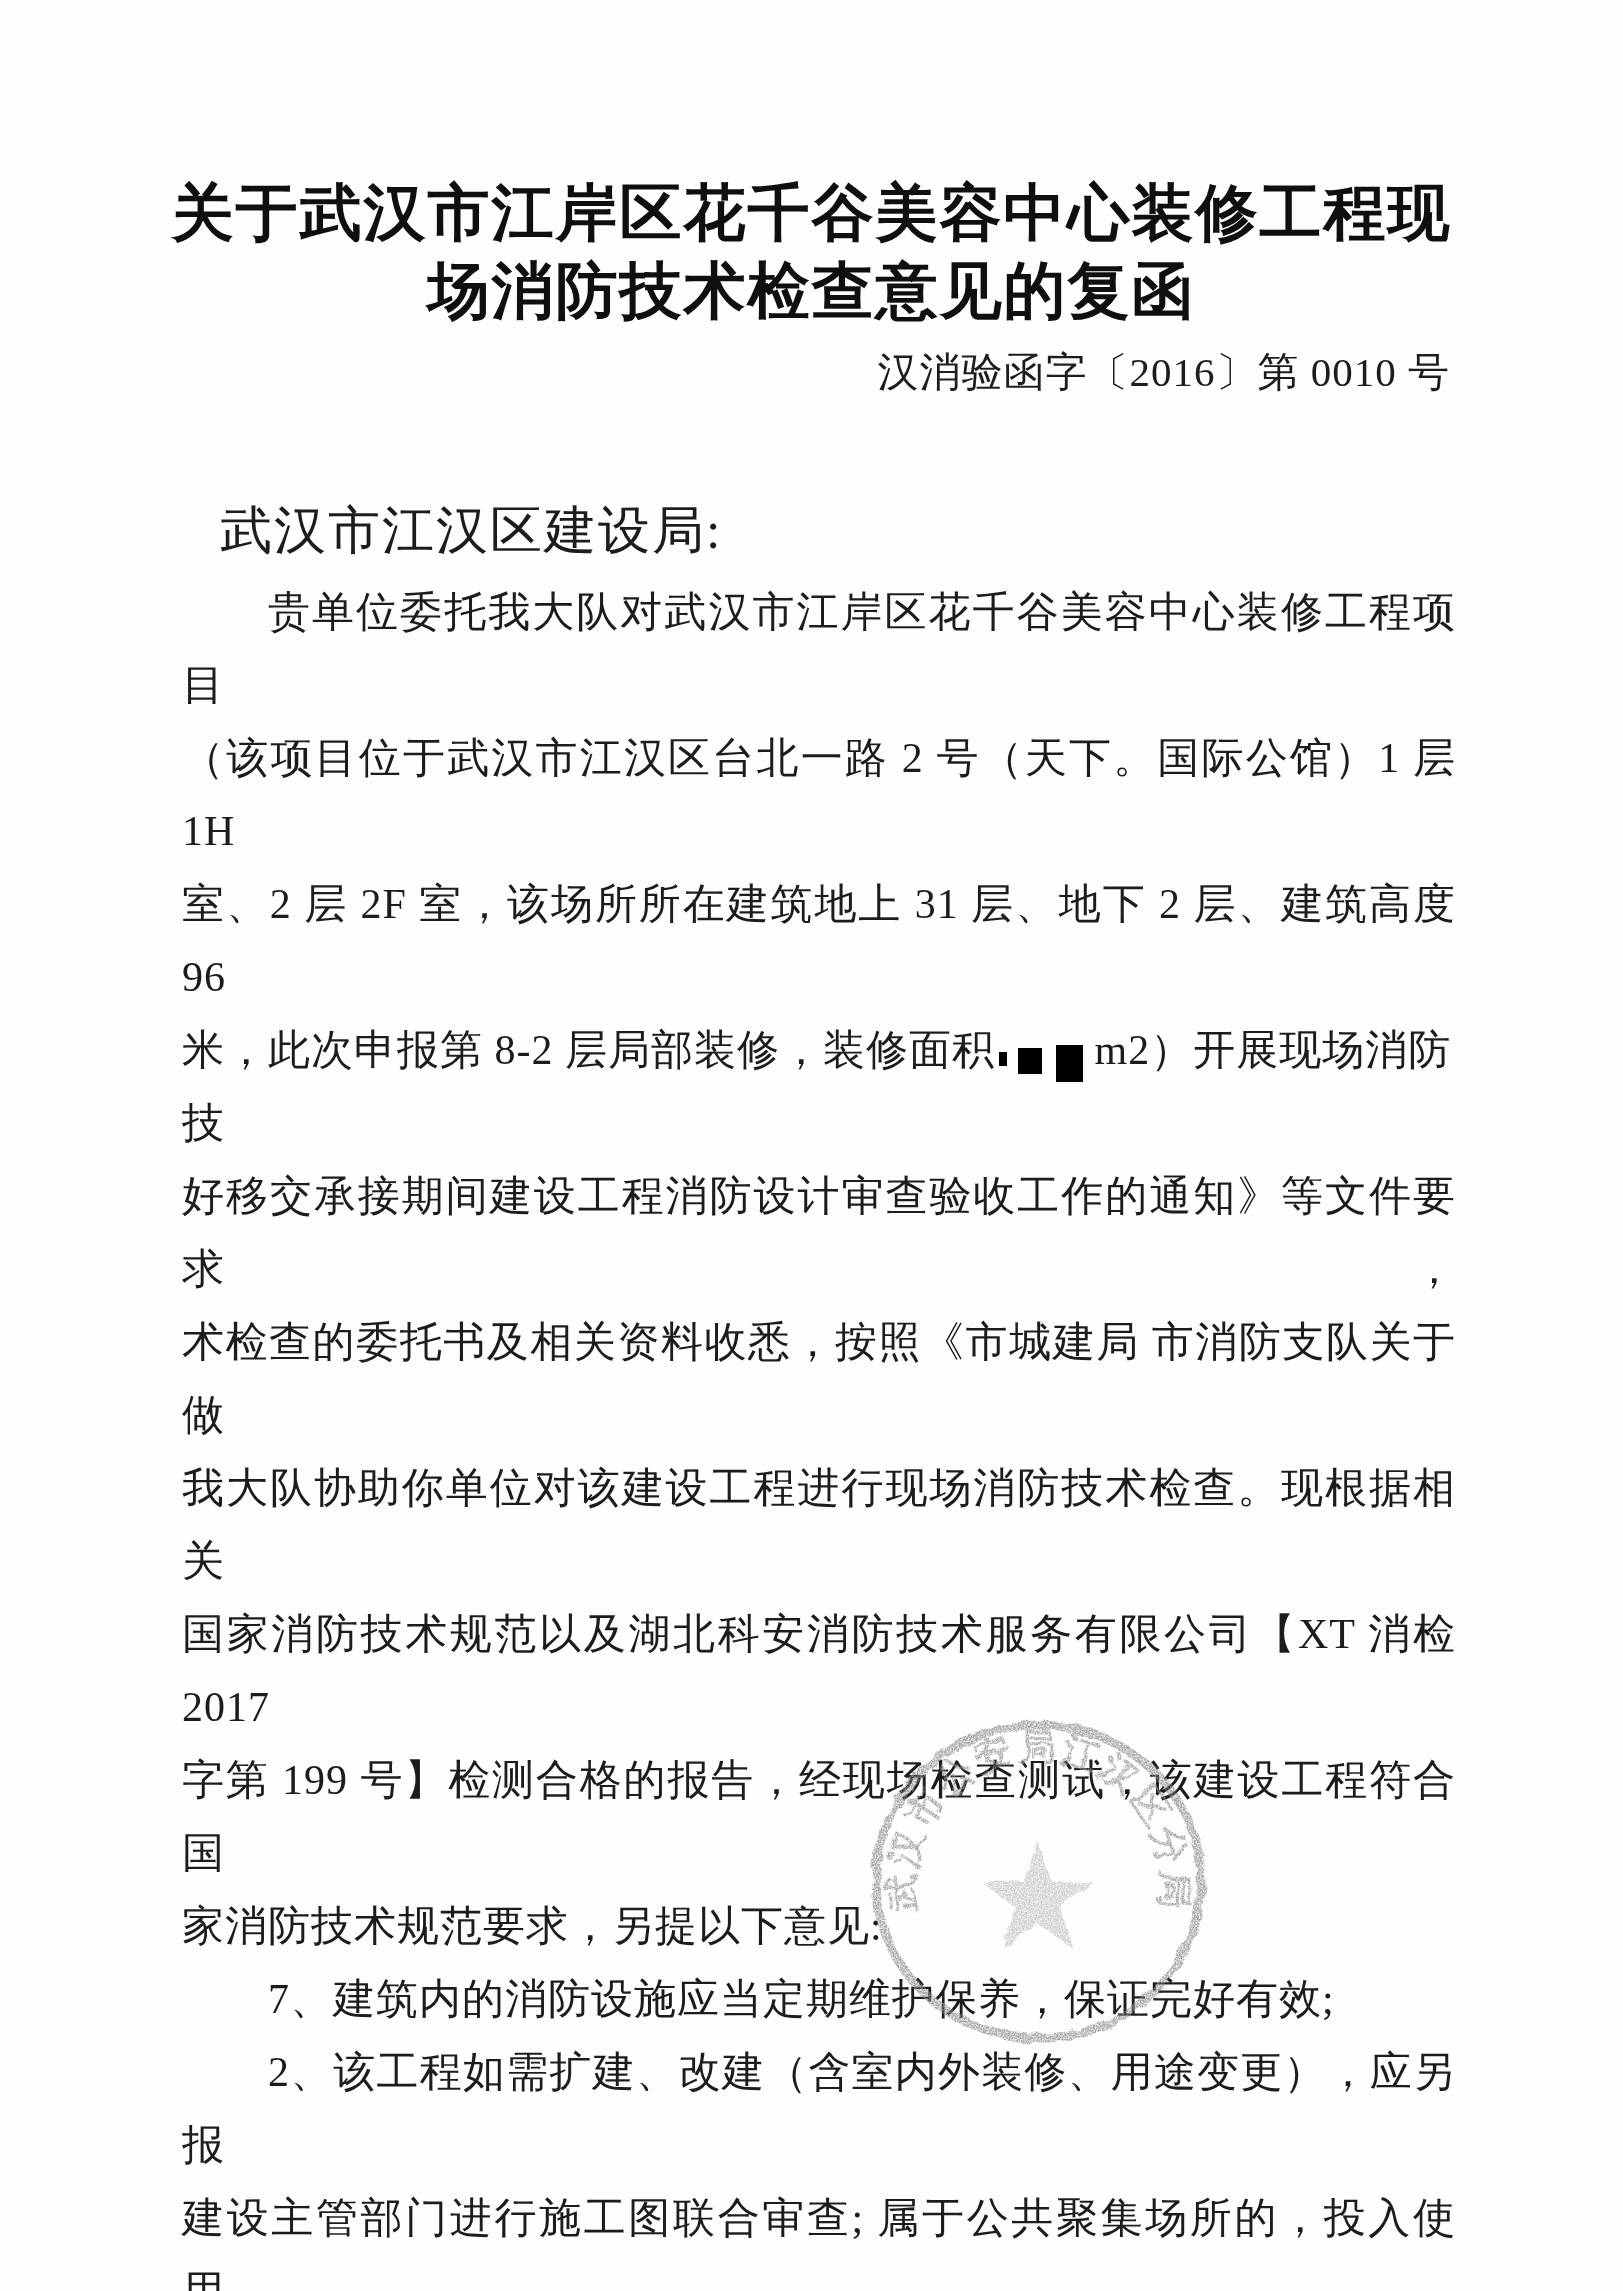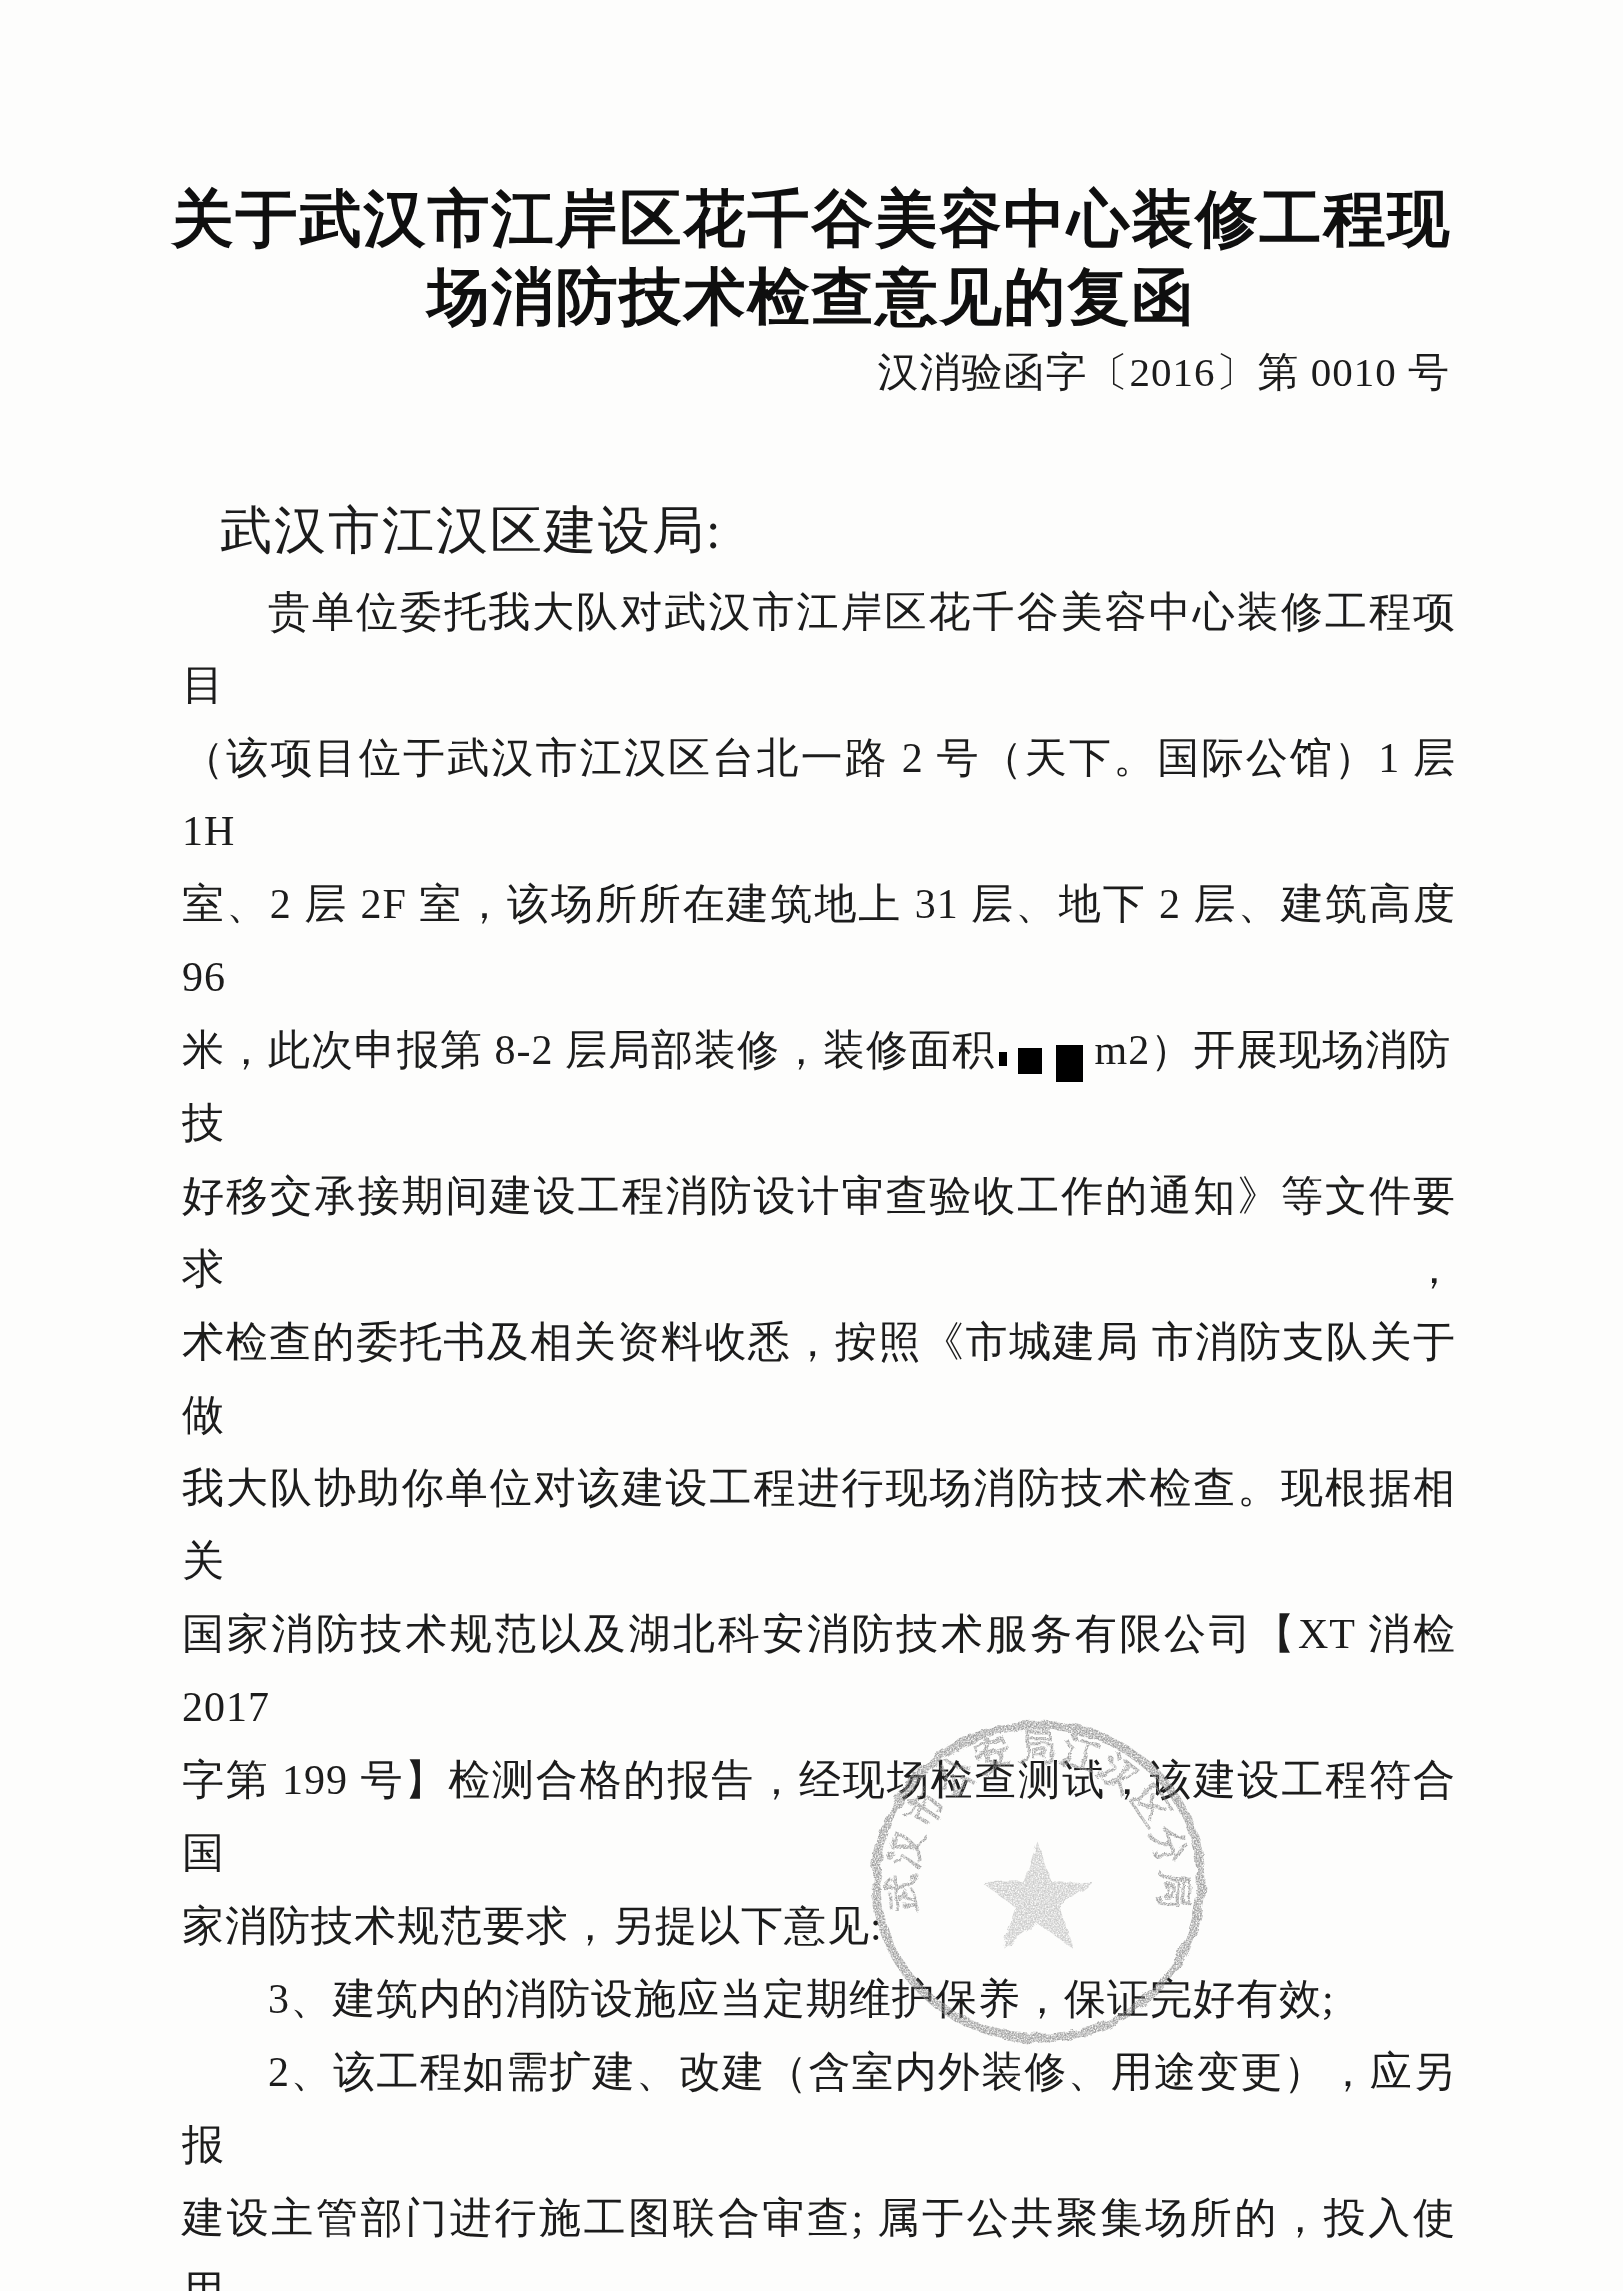--- a/index.html
+++ b/index.html
@@ -6,21 +6,21 @@
   .page{
     position:relative;
     width:1623px;height:2292px;
     margin:0 auto;
     background:#fdfdfc;
     color:#1c1c1c;
     font-family:"Liberation Serif","DejaVu Serif",serif;
     overflow:hidden;
   }
   .title{
-    position:absolute;top:180px;left:78px;right:78px;
+    position:absolute;top:174px;left:78px;right:78px;
     text-align:center;
     font-family:"DejaVu Sans","Liberation Sans",sans-serif;
     font-weight:700;
     font-size:62px;
     line-height:78px;
     letter-spacing:2px;
     color:#0f0f0f;
   }
   .doc-number{
     position:absolute;top:345px;right:173px;
@@ -71,21 +71,21 @@
     <div class="line indent full">贵单位委托我大队对武汉市江岸区花千谷美容中心装修工程项目</div>
     <div class="line full">（该项目位于武汉市江汉区台北一路 2 号（天下。国际公馆）1 层 1H</div>
     <div class="line full">室、2 层 2F 室，该场所所在建筑地上 31 层、地下 2 层、建筑高度 96</div>
     <div class="line"><span>米，此次申报第 8-2 层局部装修，装修面积</span><span class="redaction"><i class="blk tick"></i><i class="blk b1"></i><i class="blk b2"></i></span><span> m2）开展现场消防技</span></div>
     <div class="line full">好移交承接期间建设工程消防设计审查验收工作的通知》等文件要求，</div>
     <div class="line full">术检查的委托书及相关资料收悉，按照《市城建局 市消防支队关于做</div>
     <div class="line full">我大队协助你单位对该建设工程进行现场消防技术检查。现根据相关</div>
     <div class="line full">国家消防技术规范以及湖北科安消防技术服务有限公司【XT 消检 2017</div>
     <div class="line full">字第 199 号】检测合格的报告，经现场检查测试，该建设工程符合国</div>
     <div class="line">家消防技术规范要求，另提以下意见:</div>
-    <div class="line indent">3、建筑内的消防设施应当定期维护保养，保证完好有效;</div>
+    <div class="line indent">7、建筑内的消防设施应当定期维护保养，保证完好有效;</div>
     <div class="line indent full">2、该工程如需扩建、改建（含室内外装修、用途变更），应另报</div>
     <div class="line full">建设主管部门进行施工图联合审查; 属于公共聚集场所的，投入使用、</div>
 
   </div>
 
   <svg class="stamp" viewBox="0 0 352 340" xmlns="http://www.w3.org/2000/svg">
     <defs>
       <filter id="rough" x="-20%" y="-20%" width="140%" height="140%">
         <feTurbulence type="fractalNoise" baseFrequency="0.07" numOctaves="3" result="t"></feTurbulence>
         <feDisplacementMap in="SourceGraphic" in2="t" scale="8" result="d"></feDisplacementMap>

